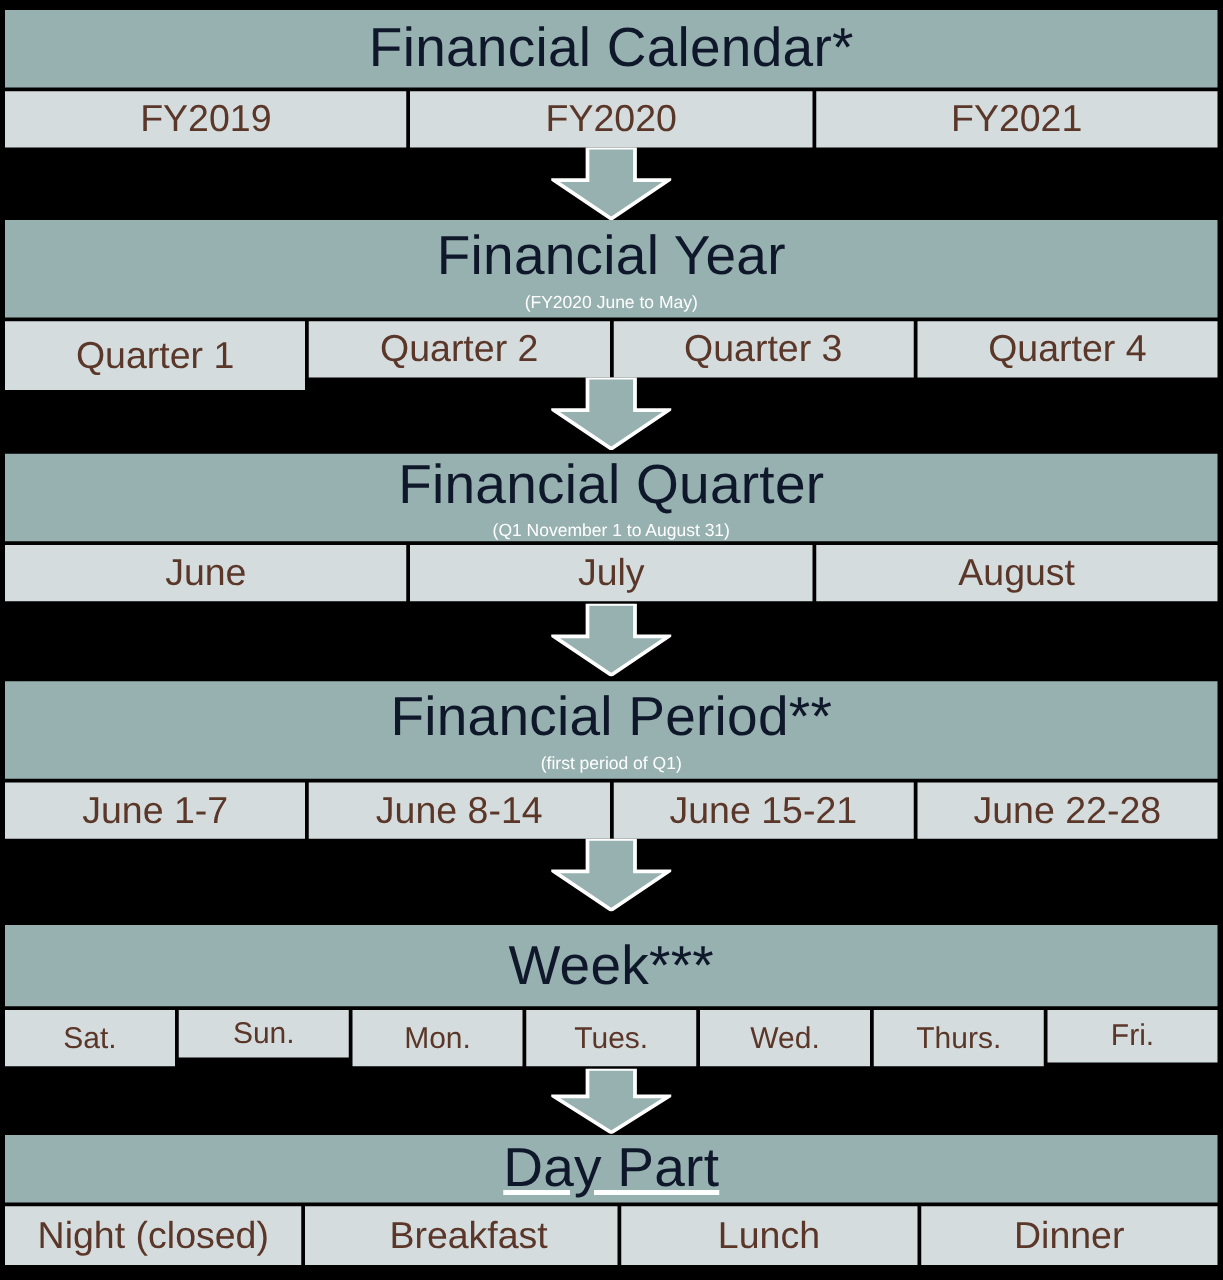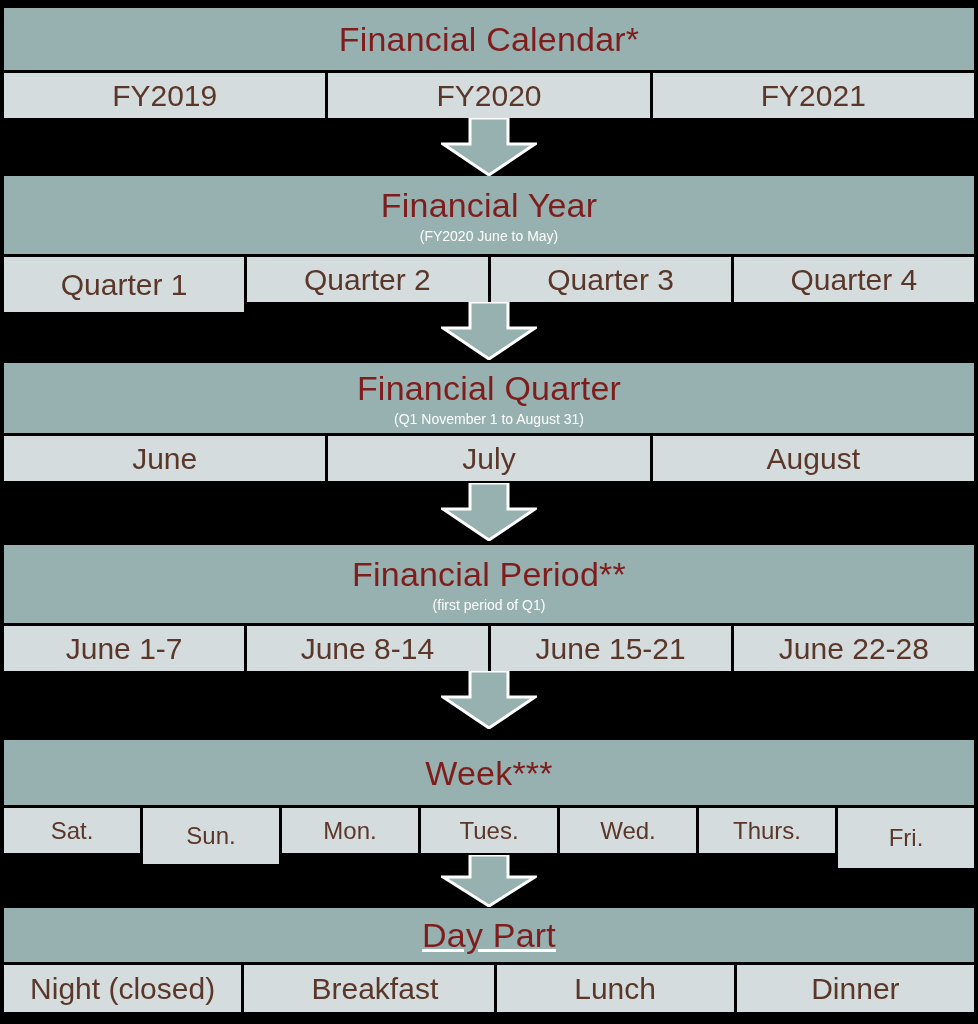--- a/index.html
+++ b/index.html
@@ -38,24 +38,24 @@
     box-sizing: border-box;
     display: flex;
     flex-direction: column;
     align-items: center;
     justify-content: center;
     text-align: center;
     line-height: 1.0;
   }
 
   .level-title {
-    font-size: 34px;
+    font-size: 44px;
     font-weight: 400;
     letter-spacing: 0.2px;
-    color: #7f1d1d;
+    color: #0f172a;
     white-space: nowrap;
   }
 
   .level-subtitle {
     font-size: 14px;
     font-weight: 400;
     color: #ffffff;
     margin-top: 7px;
     white-space: nowrap;
   }
@@ -169,26 +169,26 @@
       <polygon points="29,0 67,0 67,26 94,26 48,57 2,26 29,26" fill="#97b1b0" stroke="#ffffff" stroke-width="3"></polygon>
     </svg>
   </div>
 
   <div class="level" style="top:740px;">
     <div class="level-header" style="height:65px;">
       <div class="level-title">Week***</div>
     </div>
     <div class="cells seven">
       <div class="cell" style="height:45px;">Sat.</div>
-      <div class="cell" style="height:56px;">Sun.</div>
+      <div class="cell" style="height:38px;">Sun.</div>
       <div class="cell" style="height:45px;">Mon.</div>
       <div class="cell" style="height:45px;">Tues.</div>
       <div class="cell" style="height:45px;">Wed.</div>
       <div class="cell" style="height:45px;">Thurs.</div>
-      <div class="cell" style="height:60px;">Fri.</div>
+      <div class="cell" style="height:42px;">Fri.</div>
     </div>
   </div>
 
   <div class="arrow" style="top:855px; height:52px;">
     <svg viewBox="0 0 96 52" preserveAspectRatio="none">
       <polygon points="29,0 67,0 67,22 94,22 48,51 2,22 29,22" fill="#97b1b0" stroke="#ffffff" stroke-width="3"></polygon>
     </svg>
   </div>
 
   <div class="level" style="top:908px;">

